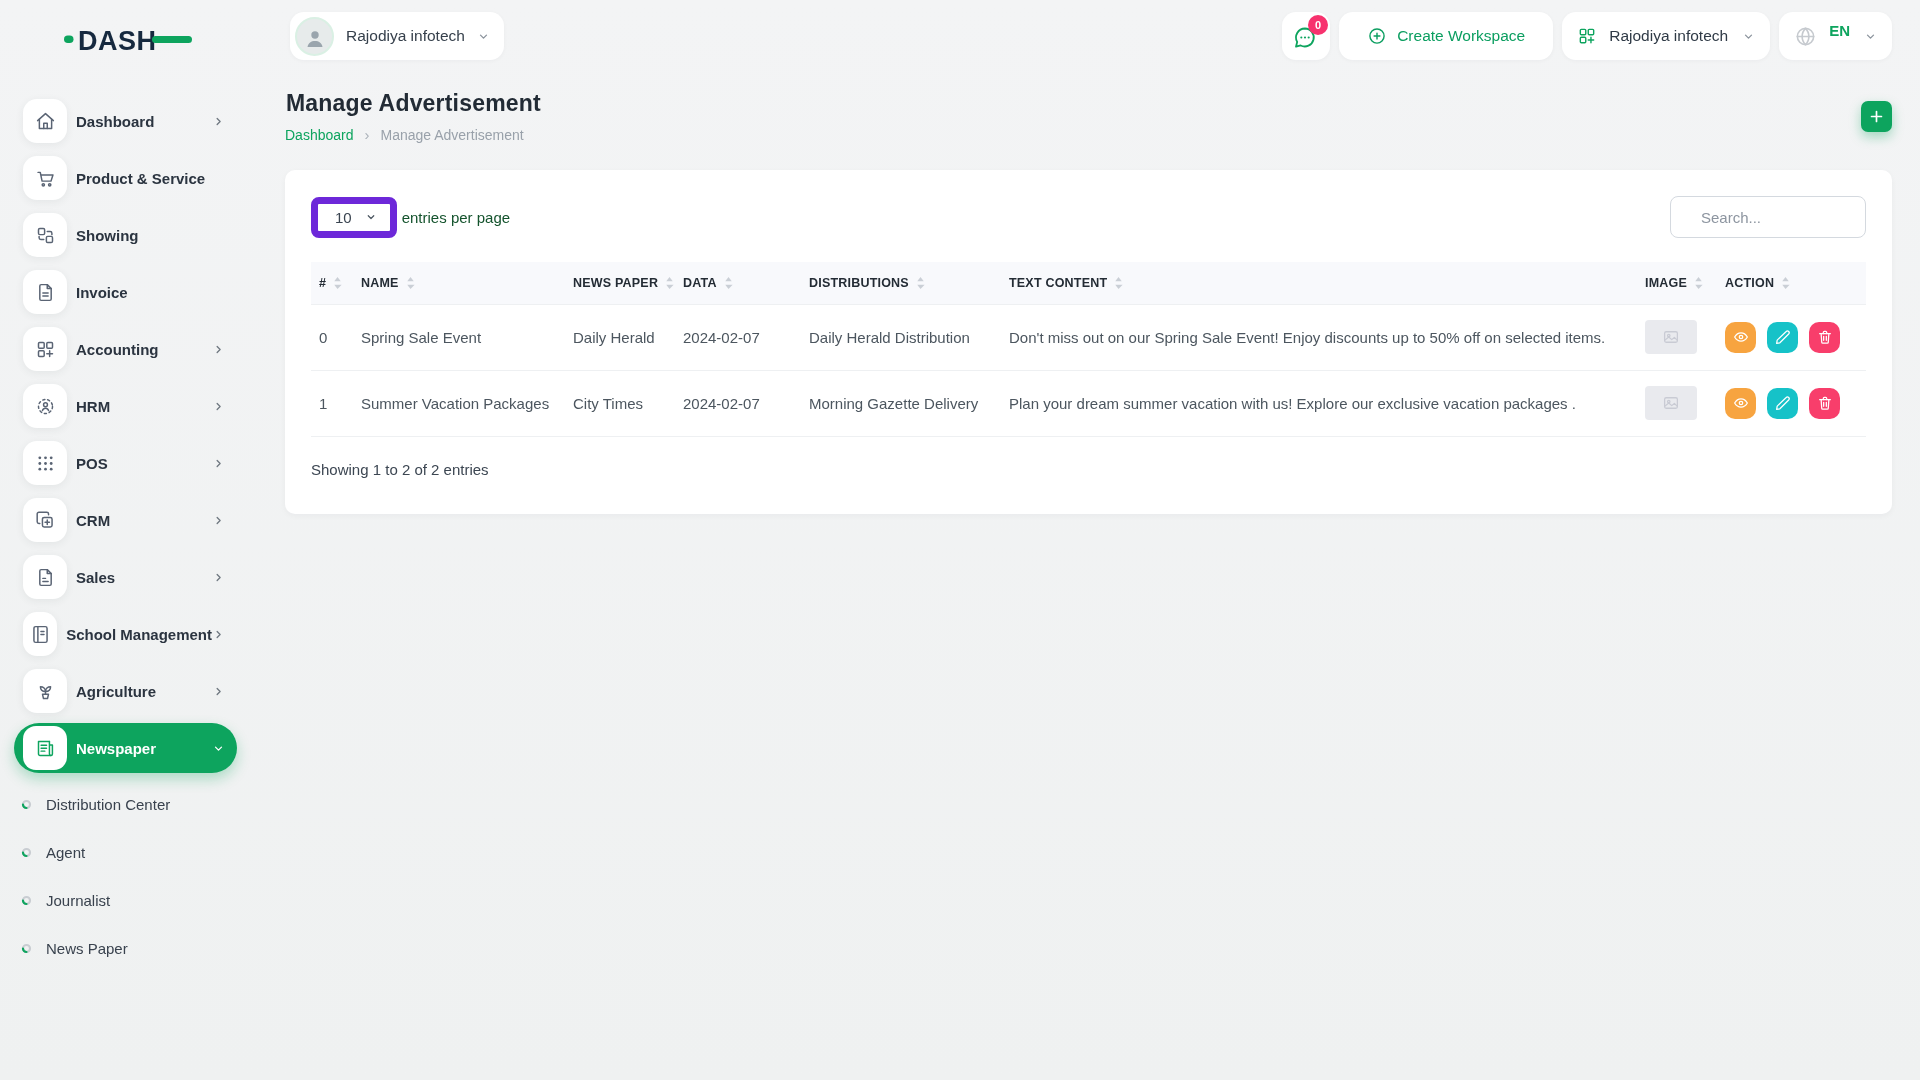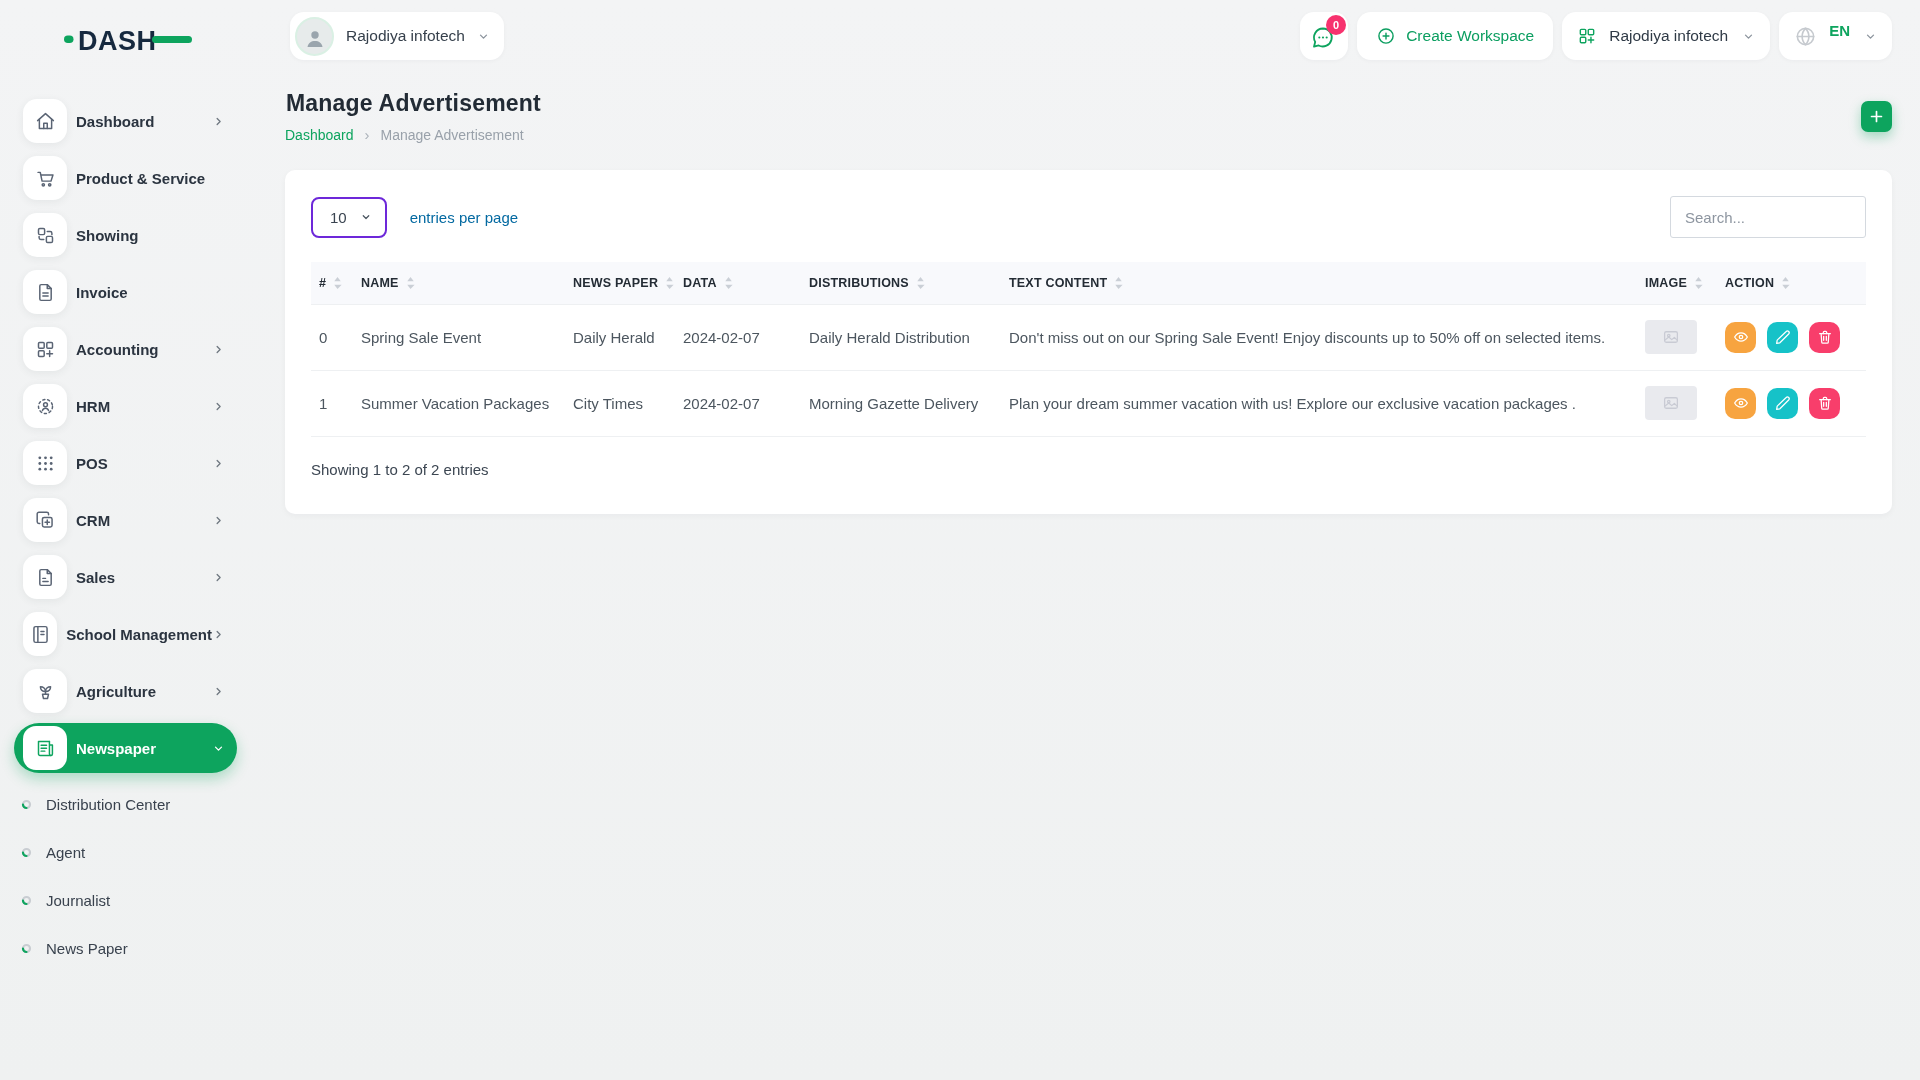--- a/index.html
+++ b/index.html
@@ -41,45 +41,45 @@
   .pill{background:#fff;border-radius:14px;box-shadow:0 1px 4px rgba(20,30,40,.04);border:none}
   .user-pill{display:flex;align-items:center;height:48px;padding:0 14px 0 5px;margin-left:5px;cursor:pointer}
   .avatar{width:39px;height:39px;border-radius:50%;background:#e7ebeb;border:2px solid #daf0e4;color:#9aa5ad;display:flex;align-items:center;justify-content:center;overflow:hidden}
   .avatar [data-icon]{width:24px;height:24px;margin-top:3px}
   .user-name{font-size:15.5px;color:#36404c;margin:0 12px}
   .chev{width:13px;height:13px;color:#8b939c}
   .topbar-right{margin-left:auto;display:flex;align-items:center;gap:9px}
   .icon-pill{width:48px;height:48px;display:flex;align-items:center;justify-content:center;position:relative;color:var(--brand-green);cursor:pointer}
   .chat-ic{width:26px;height:26px;margin:4px 0 0 -3px}
   .badge{position:absolute;top:3px;right:2px;min-width:20px;height:20px;border-radius:10px;background:var(--badge-pink);color:#fff;font-size:11px;font-weight:700;display:flex;align-items:center;justify-content:center;padding:0 6px}
-  .btn-pill{display:flex;align-items:center;gap:10px;height:48px;padding:0 19px;color:#0b9e60;font-size:15.5px;cursor:pointer;font-family:inherit}
+  .btn-pill{display:flex;align-items:center;gap:10px;height:48px;padding:0 28px;color:#0b9e60;font-size:15.5px;cursor:pointer;font-family:inherit}
   .btn-pill [data-icon]{width:20px;height:20px}
   .ws-pill,.lang-pill{display:flex;align-items:center;height:48px;padding:0 15px;cursor:pointer}
   .ws-ic{width:20px;height:20px;color:var(--brand-green)}
   .ws-name{font-size:15.5px;color:#2f3a46;margin:0 14px 0 12px}
   .globe{width:23px;height:23px;color:#c6cacf}
   .lang{font-size:15px;font-weight:600;color:var(--brand-green);margin:0 14px 12px 12px}
 
   
   .title-row{display:flex;align-items:center;margin-top:30px}
   .page-title{font-size:23px;font-weight:700;color:#222b35;margin:0 0 9px 1px;letter-spacing:.2px}
   .breadcrumb{display:flex;align-items:center;gap:11px;font-size:14px}
   .crumb-link{color:var(--brand-green);cursor:pointer;text-decoration:none}
   .crumb-sep{color:#aab1b9;font-size:15px}
   .crumb-current{color:#99a1aa}
   .add-btn{margin-left:auto;width:31px;height:31px;border:none;border-radius:7px;background:var(--brand-green);color:#fff;display:flex;align-items:center;justify-content:center;cursor:pointer;box-shadow:0 5px 12px rgba(13,164,94,.35)}
   .add-btn [data-icon]{width:17px;height:17px}
 
   
   .card{background:#fff;border-radius:10px;margin-top:27px;padding:26px 26px 36px 26px;box-shadow:0 2px 6px rgba(25,30,40,.04)}
   .controls{display:flex;align-items:center}
-  .select{display:flex;align-items:center;border:2px solid #6d28d9;border-radius:8px;height:41px;padding:0 13px 0 17px;font-size:15px;color:#3a4450;cursor:pointer;background:#fff}
+  .select{display:flex;align-items:center;border:7px solid #6d28d9;border-radius:8px;height:41px;padding:0 13px 0 17px;font-size:15px;color:#3a4450;cursor:pointer;background:#fff}
   .sel-chev{width:12px;height:12px;color:#4a5560;margin-left:13px}
-  .entries-label{margin-left:23px;font-size:15px;color:#0369a1}
-  .search{margin-left:auto;width:196px;height:42px;border:1px solid #d4d9df;border-radius:3px;padding:0 14px;font-size:15px;color:#3a4450;outline:none;background:#fff;font-family:inherit}
+  .entries-label{margin-left:5px;font-size:15px;color:#14532d}
+  .search{margin-left:auto;width:196px;height:42px;border:1px solid #d4d9df;border-radius:8px;padding:0 30px;font-size:15px;color:#3a4450;outline:none;background:#fff;font-family:inherit}
   .search::placeholder{color:#8d95a0}
   table{width:100%;border-collapse:collapse;margin-top:24px;table-layout:fixed}
   thead th{background:#f8f9fc;height:42px;font-size:12.5px;font-weight:700;color:#242c35;text-align:left;padding:0 8px;letter-spacing:.2px;cursor:pointer}
   .th-inner{display:flex;align-items:center;gap:7px;white-space:nowrap}
   .sort-icon{width:9px;height:14px;opacity:.85}
   tbody td{height:66px;border-top:1px solid #eef0f2;font-size:15px;color:#4c565f;padding:0 8px;overflow:hidden;white-space:nowrap}
   tbody tr:last-child td{border-bottom:1px solid #eef0f2}
   .img-ph{width:52px;height:34px;background:#e9eaee;border-radius:4px;display:flex;align-items:center;justify-content:center;color:#c9cbd4}
   .img-ph [data-icon]{width:18px;height:18px}
   .actions{display:flex;gap:11px}

